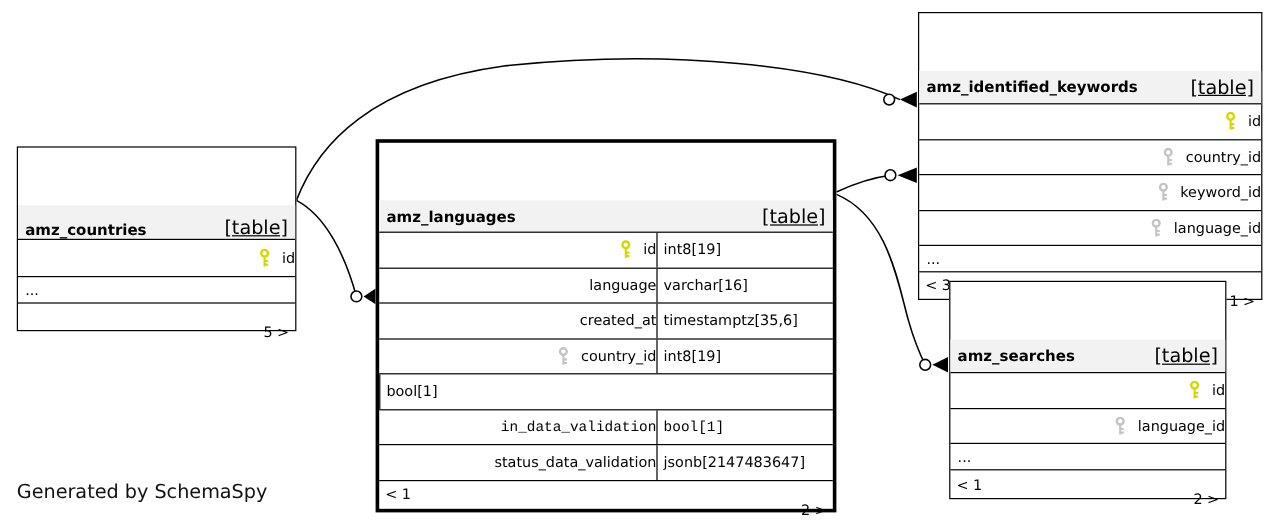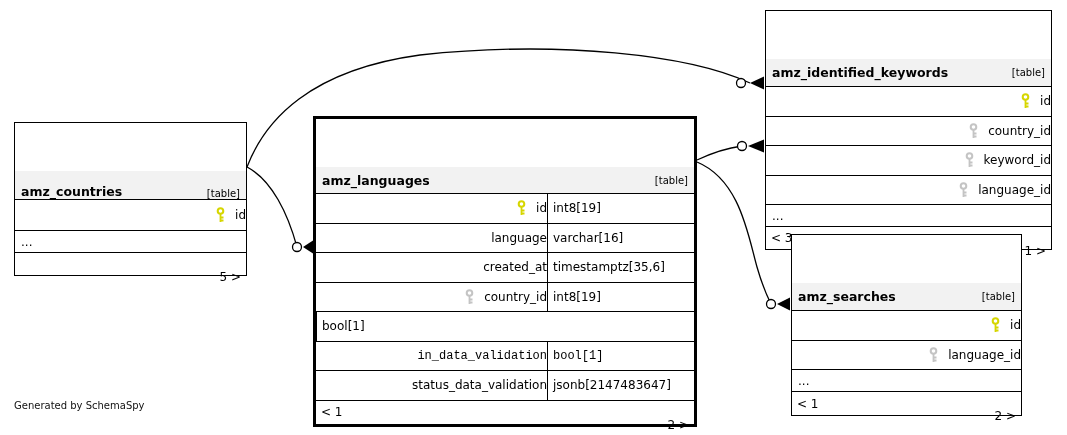--- a/index.html
+++ b/index.html
@@ -6,35 +6,35 @@
   .canvas{
     position:relative;width:1067px;height:435px;background:#ffffff;overflow:hidden;
     font-family:"DejaVu Sans","Liberation Sans",sans-serif;color:#000;
   }
   .rel-layer{position:absolute;left:0;top:0;width:1067px;height:435px;pointer-events:none;}
   .tbl{position:absolute;background:#fff;border:1px solid #000;box-sizing:border-box;font-size:12px;}
   .tbl.focus{border-width:3px;}
   .hdr{display:flex;justify-content:space-between;align-items:center;background:#f2f2f2;
        border-bottom:1px solid #000;padding:0 6px;box-sizing:border-box;margin-top:48px;}
   .hdr .ttl{font-weight:bold;font-size:12.5px;}
-  .hdr .badge{font-size:10px;}
+  .hdr .badge{font-size:16px;text-decoration:underline;}
   .row{display:flex;align-items:stretch;border-bottom:1px solid #000;box-sizing:border-box;}
   .namecell{flex:1;display:flex;align-items:center;min-width:0;justify-content:flex-end;}
   .iconbox{width:20px;padding-left:8px;display:flex;align-items:center;flex:none;}
   .noicon{width:28px;flex:none;}
   .nm{white-space:nowrap;}
   .ty{border-left:1px solid #000;display:flex;align-items:center;padding-left:5px;
       box-sizing:border-box;white-space:nowrap;flex:none;text-align:center;}
   .ell{display:flex;align-items:center;padding-left:6px;border-bottom:1px solid #000;box-sizing:border-box;}
   .ftr{display:flex;align-items:stretch;}
   .ftr .fc{display:flex;align-items:center;box-sizing:border-box;padding:0 5px;}
   .ftr .fc + .fc{border-left:1px solid #000;margin-top:24px;}
   .ftr .l{justify-content:flex-start;}
   .ftr .r{justify-content:flex-end;}
-  .credit{position:absolute;left:14px;top:400px;font-size:10px;color:#111;}
+  .credit{position:absolute;left:14px;top:400px;font-size:16px;color:#111;}
   .keysvg{display:block;}
 </style>
 </head>
 <body>
 
 <div class="canvas">
 
   <svg class="rel-layer" viewBox="0 0 1067 435" xmlns="http://www.w3.org/2000/svg">
     <g fill="none" stroke="#000" stroke-width="1.3">
       <path d="M247 167 C265 120 310 70 420 55 C560 40 690 55 750 83"></path>

